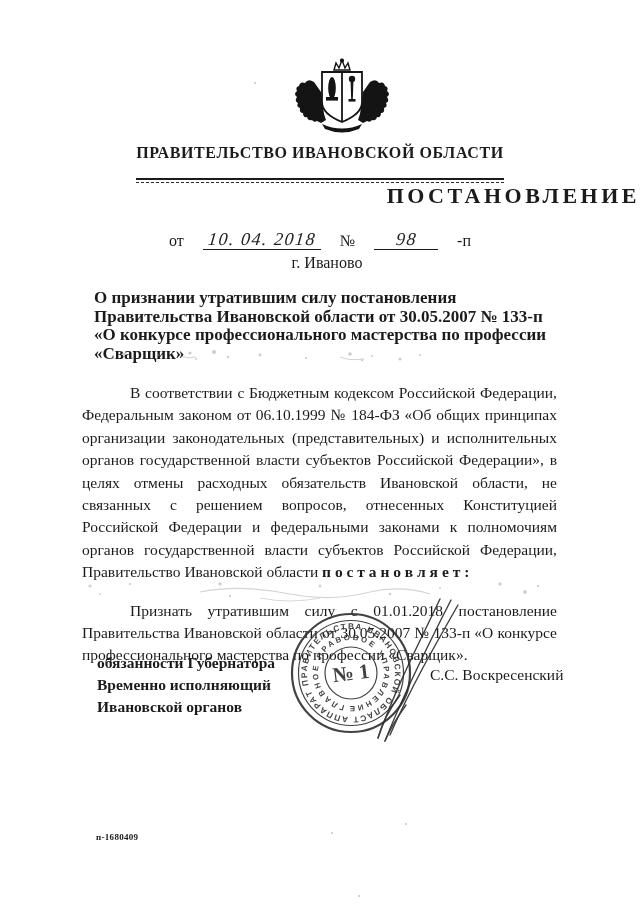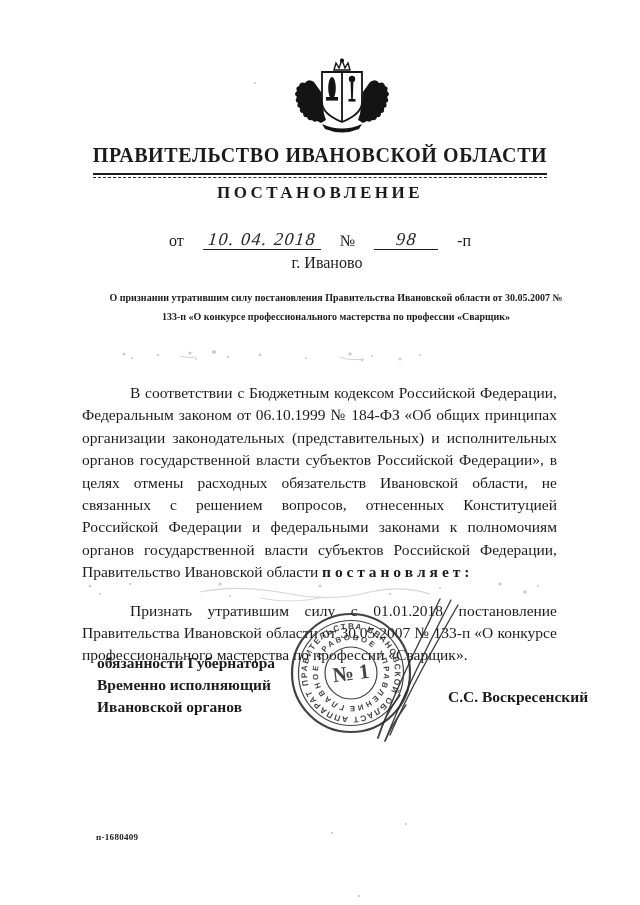--- a/index.html
+++ b/index.html
@@ -13,29 +13,29 @@
   }
   .page{position:absolute;inset:0;}
 
   
   .arms{position:absolute;left:284px;top:58px;width:116px;height:82px;}
 
   
   .org-wrap{position:absolute;top:144px;left:0;width:640px;text-align:center;}
   .org-inner{display:inline-block;}
   .org-name{
-    font-size:20px;font-weight:bold;letter-spacing:.6px;
-    border-bottom:2.2px solid #1b1b1b;padding-bottom:6px;
+    font-size:16px;font-weight:bold;letter-spacing:.6px;
+    border-bottom:2.2px solid #1b1b1b;padding-bottom:16px;
     display:block;white-space:nowrap;
   }
   .org-dash{border-top:1.6px dashed #2a2a2a;margin-top:2px;height:0;}
 
   .doc-type{
-    position:absolute;top:183px;left:0;width:640px;text-align:center;
-    font-size:17px;font-weight:bold;letter-spacing:3.5px;white-space:nowrap;
+    position:absolute;top:183px;left:0;width:640px;text-align:right;
+    font-size:22px;font-weight:bold;letter-spacing:3.5px;white-space:nowrap;
   }
 
   
   .date-line{
     position:absolute;top:228px;left:0;width:640px;
     display:flex;justify-content:center;align-items:flex-end;
     font-size:16px;column-gap:19px;
   }
   .blank{display:inline-block;border-bottom:1.6px solid #1b1b1b;text-align:center;}
   .blank-date{width:118px;}
@@ -45,43 +45,43 @@
     transform:skewX(-6deg);display:inline-block;
     font-weight:500;color:#222;position:relative;top:1px;
   }
   .city{
     position:absolute;top:254px;left:0;width:640px;text-align:center;
     font-size:16px;transform:translateX(7px);
   }
 
   
   .subject{
-    position:absolute;top:289px;left:106px;width:460px;
-    text-align:center;font-size:10px;font-weight:bold;line-height:18.5px;
+    position:absolute;top:289px;left:94px;width:460px;
+    text-align:left;font-size:17px;font-weight:bold;line-height:18.5px;
   }
 
   
   .body-text{
     position:absolute;top:366px;left:66px;width:507px;
     font-size:15.5px;line-height:22.4px;text-align:justify;
   }
   .body-text p{margin:16px;text-indent:48px;}
   .resolve{font-weight:bold;}
 
   
   .smudge{position:absolute;pointer-events:none;}
 
   
   .sig-position{
     position:absolute;top:652px;left:97px;width:200px;
     font-size:15.5px;font-weight:bold;line-height:22.2px;
   }
   .sig-name{
-    position:absolute;top:666px;left:448px;width:190px;
-    font-size:15.5px;font-weight:bold;white-space:nowrap;margin-top:22px;
+    position:absolute;top:666px;left:430px;width:190px;
+    font-size:15.5px;font-weight:normal;white-space:nowrap;
   }
 
   .stamp{position:absolute;left:289px;top:611px;width:124px;height:124px;}
   .stamp text{font-family:"Liberation Sans", sans-serif;fill:#333;}
   .stamp .ring-outer{font-size:8.3px;letter-spacing:1.5px;font-weight:bold;}
   .stamp .ring-inner{font-size:7.8px;letter-spacing:2.4px;font-weight:bold;}
   .stamp .stamp-no{font-size:21px;font-weight:bold;font-family:"Liberation Serif", serif;}
 
   .signature-strokes{position:absolute;left:330px;top:583px;width:150px;height:170px;}
 

